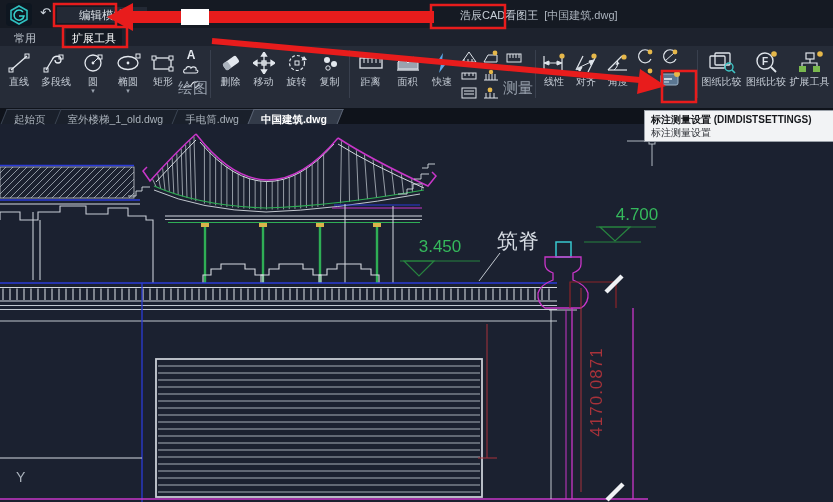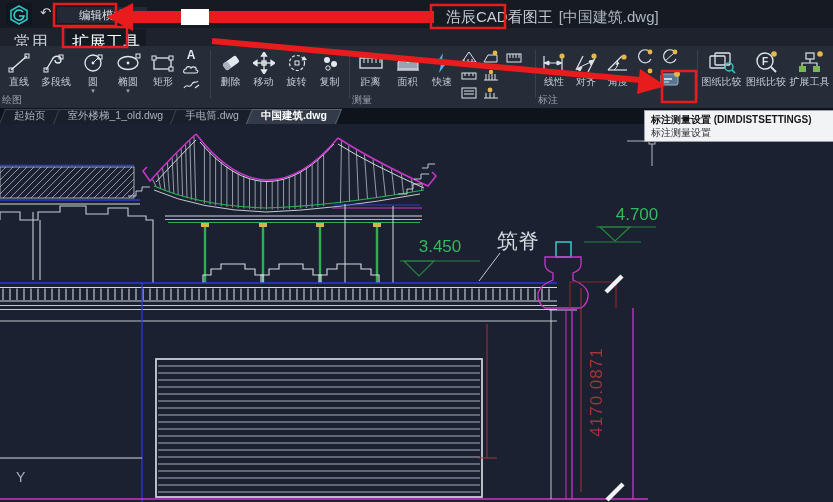--- a/index.html
+++ b/index.html
@@ -6,45 +6,45 @@
   .app{position:relative;width:833px;height:502px;overflow:hidden;
        font-family:"Liberation Sans","DejaVu Sans",sans-serif;
        background:#1b2130;user-select:none;}
   
   .titlebar{position:absolute;left:0;top:0;width:833px;height:28px;background:#151a23;}
   .logo{position:absolute;left:6px;top:3px;width:26px;height:23px;background:#0e1620;
         border-radius:4px;display:flex;align-items:center;justify-content:center;}
   .undo{position:absolute;left:40px;top:5px;color:#cfd6de;font-size:13px;}
   .editmode{position:absolute;left:57px;top:7px;padding:1px 22px;background:#232935;
             color:#dde2e8;font-size:11.5px;line-height:14px;}
-  .apptitle{position:absolute;left:446px;top:8px;font-size:15px;color:#c8cfd8;white-space:nowrap;}
+  .apptitle{position:absolute;left:460px;top:8px;font-size:11px;color:#c8cfd8;white-space:nowrap;}
   .apptitle .rest{margin-left:6px;color:#aeb6c0;}
   
   .ribtabs{position:absolute;left:0;top:28px;width:833px;height:18px;background:#1d222d;}
-  .rtab{position:absolute;top:1px;font-size:17px;color:#c2c9d2;padding:2px 6px;}
+  .rtab{position:absolute;top:1px;font-size:11px;color:#c2c9d2;padding:2px 6px;}
   .rtab.sel{background:#141922;color:#fff;}
   
   .ribbon{position:absolute;left:0;top:46px;width:833px;height:62px;background:#262c38;
           border-bottom:1px solid #10141c;}
   .rgroup{position:absolute;top:0;height:62px;}
   .btnrow{position:absolute;left:0;top:2px;right:0;display:flex;align-items:flex-start;}
   .rbtn{display:flex;flex-direction:column;align-items:center;padding-top:2px;}
   .rbtn .ric{height:26px;display:flex;align-items:center;justify-content:center;}
   .rbtn .rlb{font-size:10px;color:#c6cdd6;line-height:12px;white-space:nowrap;}
   .rbtn .caret{font-size:7px;color:#9aa3af;line-height:6px;}
-  .glabel{position:absolute;left:0;right:0;bottom:1px;text-align:left;
-          font-size:10px;color:#99a2ae;}
+  .glabel{position:absolute;left:0;right:0;bottom:10px;text-align:right;
+          font-size:15px;color:#99a2ae;}
   .rsep{position:absolute;top:4px;width:1px;height:48px;background:#39404e;}
   .smallcol{display:flex;flex-direction:column;gap:2px;padding-top:1px;align-items:center;}
   .mgrid{position:relative;width:72px;height:56px;}
   .mgrid svg{position:absolute;}
   
   .doctabs{position:absolute;left:0;top:108px;width:833px;height:16px;background:#0f131b;
            display:flex;align-items:stretch;}
-  .dtab{position:relative;margin-right:-6px;padding:4px 14px;display:flex;align-items:center;
+  .dtab{position:relative;margin-right:-6px;padding:12px 14px;display:flex;align-items:center;
         font-size:10.5px;color:#aab2bc;white-space:nowrap;}
   .dtab::before{content:"";position:absolute;inset:1px 2px 0 2px;background:#1a202b;
         transform:skewX(-22deg);border:1px solid #3c4453;border-bottom:none;z-index:0;}
   .dtab span{position:relative;z-index:1;}
   .dtab.active{color:#fff;font-weight:bold;}
   .dtab.active::before{background:#333b49;border-color:#5b6475;}
   
   .canvas{position:absolute;left:0;top:124px;width:833px;height:378px;background:#1b2130;}
   
   .tooltip{position:absolute;left:644px;top:110px;width:200px;background:#f2f3f5;
@@ -353,21 +353,20 @@
               <circle cx="14" cy="4" r="2.4" fill="#e6b84a"></circle>
             </svg>
           <svg style="position:absolute;left:26px;top:22px" width="22" height="18" viewBox="0 0 22 18">
               <rect x="1" y="4" width="17" height="11" rx="2" fill="#5b7792" stroke="#9db4c8"></rect>
               <line x1="4" y1="9" x2="12" y2="9" stroke="#e8eef4" stroke-width="1.6"></line>
               <line x1="4" y1="12" x2="9" y2="12" stroke="#c7d4df" stroke-width="1.2"></line>
               <circle cx="17" cy="4" r="3" fill="#e6b84a"></circle>
             </svg>
         </div>
       </div>
-      <div class="glabel">标注</div>
     </div>
     <div class="rsep" style="left:697px;"></div>
 
     <div class="rgroup" style="left:699px;width:132px;">
       <div class="btnrow">
         <div class="rbtn" style="width:45px">
           <div class="ric">
             <svg width="30" height="24" viewBox="0 0 30 24">
                 <rect x="3" y="5" width="15" height="12" rx="1" fill="none" stroke="#dfe4ea" stroke-width="1.3"></rect>
                 <rect x="8" y="2" width="15" height="12" rx="1" fill="none" stroke="#dfe4ea" stroke-width="1.3"></rect>

